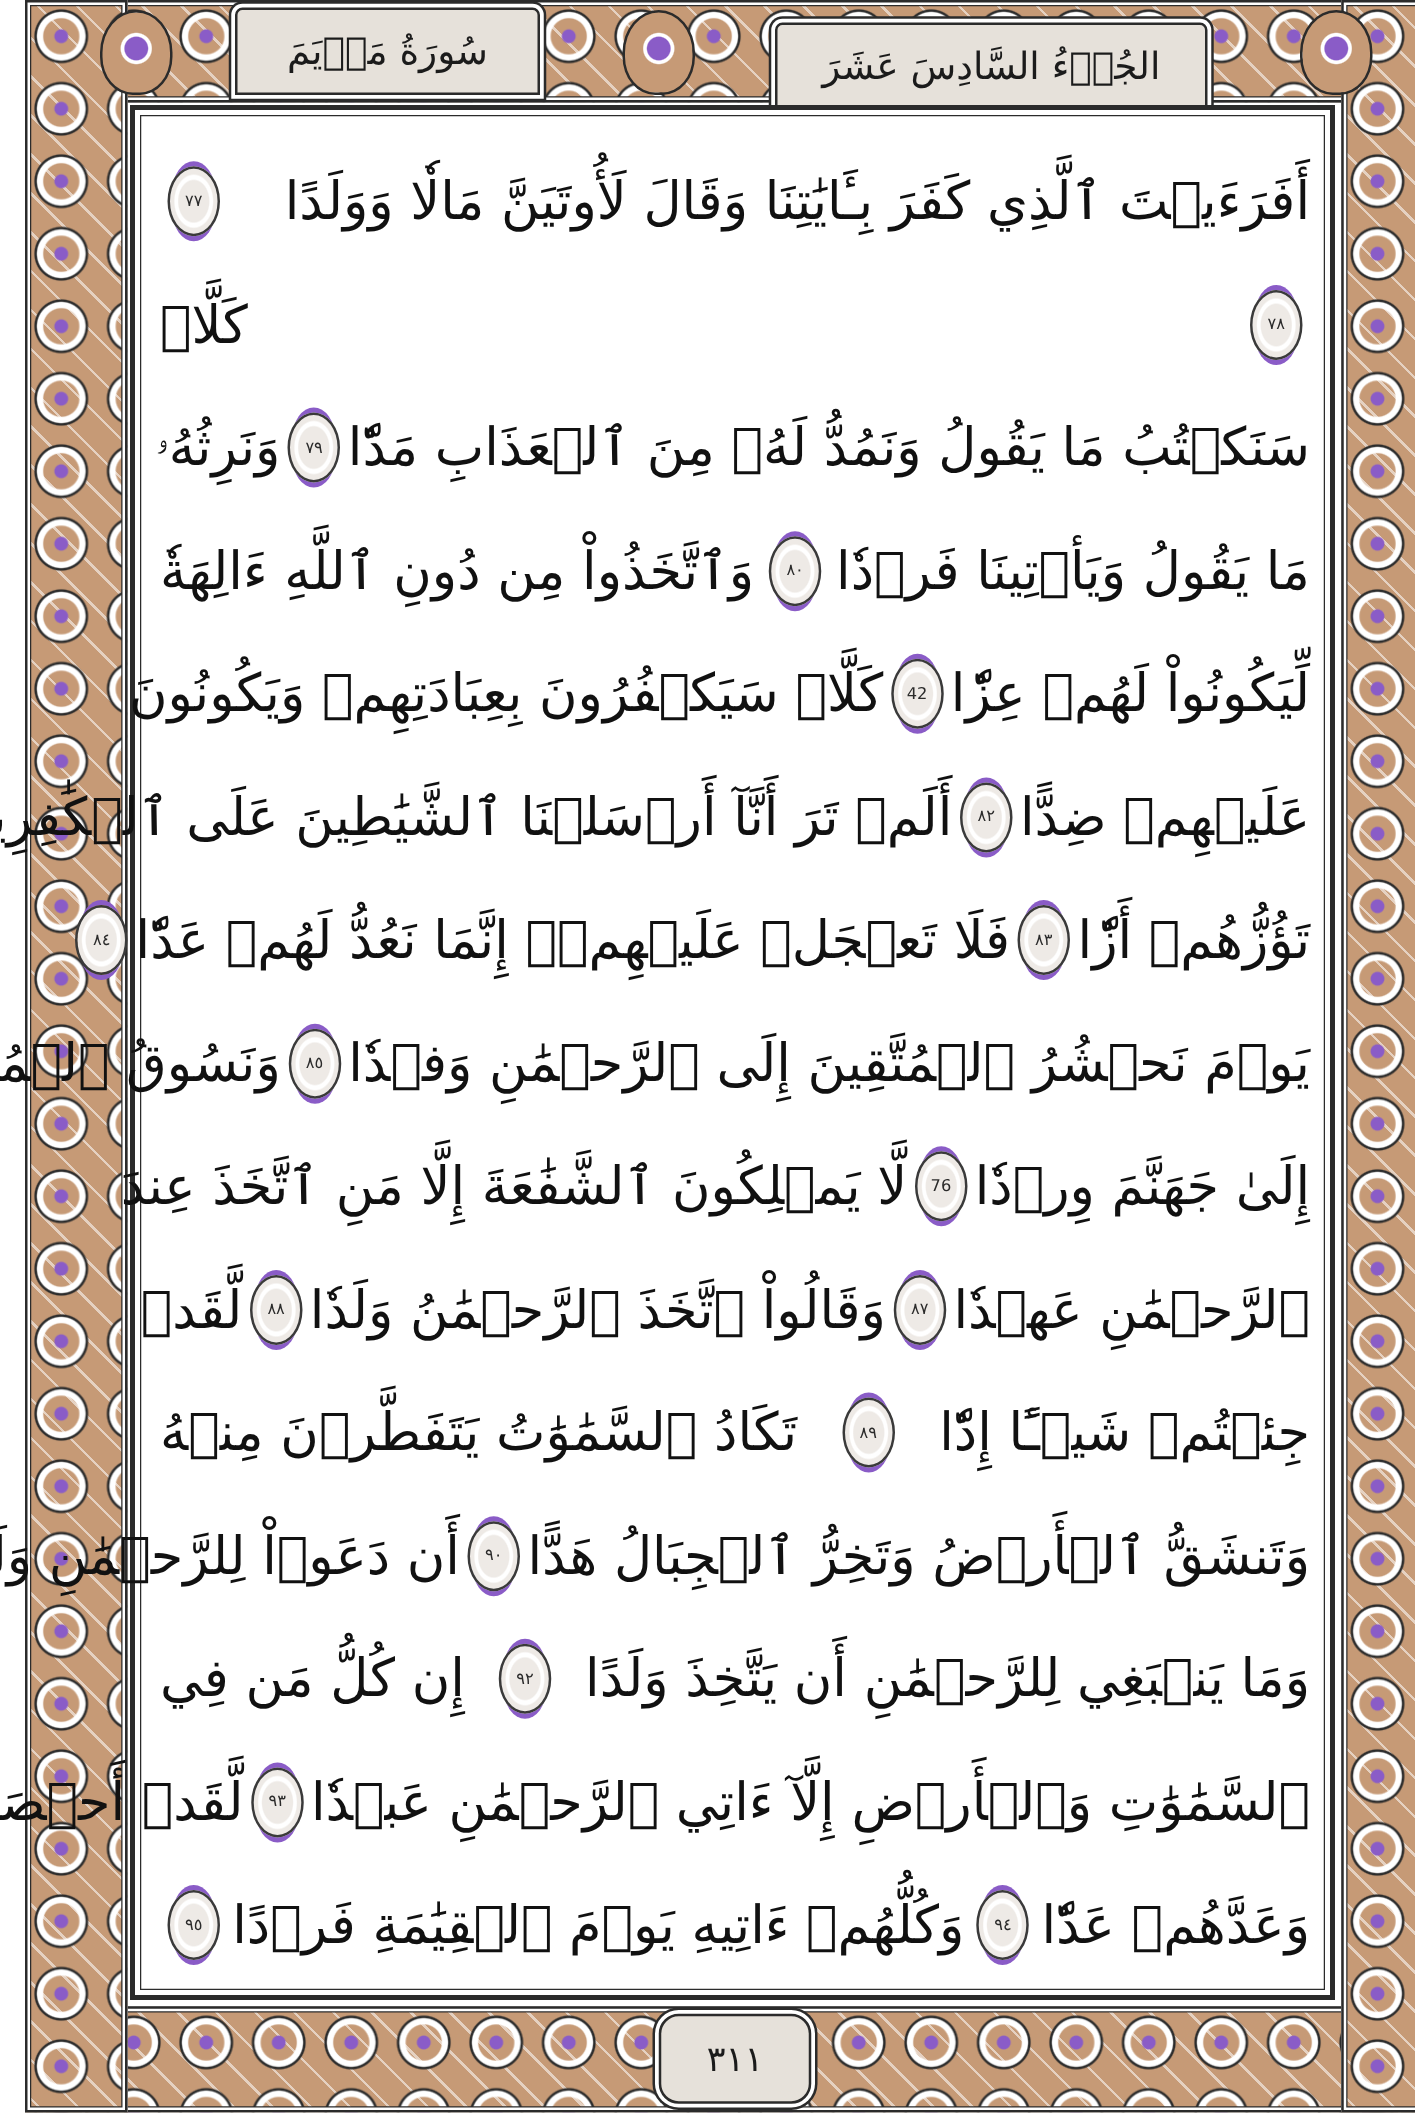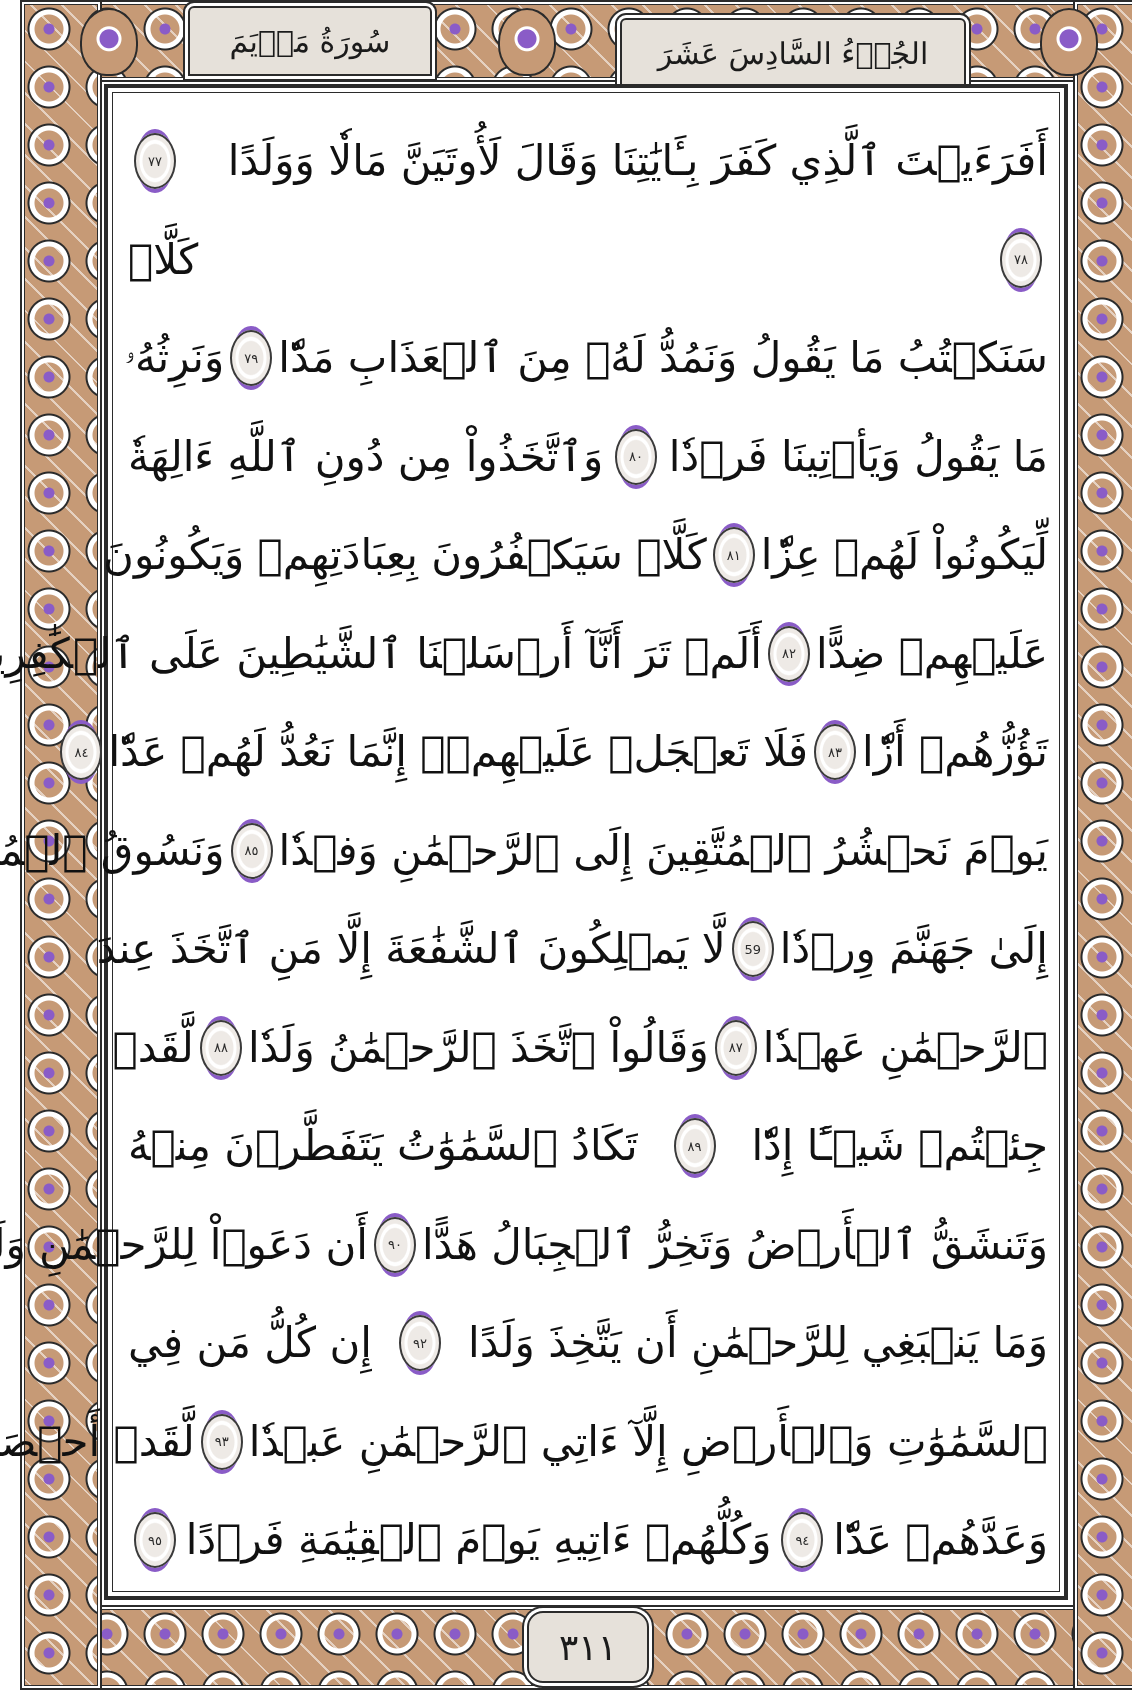--- a/index.html
+++ b/index.html
@@ -86,21 +86,21 @@
   }
 
   
   .pageno {
     position: absolute; left: 507px; top: 1611px; width: 118px; height: 68px;
     background: #e6e1da;
     border: 2px solid #2b2b2b;
     border-radius: 16px;
     box-shadow: 0 0 0 3px #ffffff, 0 0 0 5px #2b2b2b;
     display: flex; align-items: center; justify-content: center;
-    font-size: 36px; color: #1b1b1b;
+    font-size: 28px; color: #1b1b1b;
     font-family: "DejaVu Sans", sans-serif;
   }
 </style>
 </head>
 <body>
 
 <div class="page">
 
   <div class="band top"></div>
   <div class="band bottom"></div>
@@ -135,21 +135,21 @@
     </div>
 
     <div class="line">
       <span class="seg">مَا يَقُولُ وَيَأۡتِينَا فَرۡدٗا</span>
       <span class="ayah-marker">٨٠</span>
       <span class="seg">وَٱتَّخَذُواْ مِن دُونِ ٱللَّهِ ءَالِهَةٗ</span>
     </div>
 
     <div class="line">
       <span class="seg">لِّيَكُونُواْ لَهُمۡ عِزّٗا</span>
-      <span class="ayah-marker">٨١</span>
+      <span class="ayah-marker">42</span>
       <span class="seg">كَلَّاۚ سَيَكۡفُرُونَ بِعِبَادَتِهِمۡ وَيَكُونُونَ</span>
     </div>
 
     <div class="line">
       <span class="seg">عَلَيۡهِمۡ ضِدًّا</span>
       <span class="ayah-marker">٨٢</span>
       <span class="seg">أَلَمۡ تَرَ أَنَّآ أَرۡسَلۡنَا ٱلشَّيَٰطِينَ عَلَى ٱلۡكَٰفِرِينَ</span>
     </div>
 
     <div class="line">
@@ -160,21 +160,21 @@
     </div>
 
     <div class="line">
       <span class="seg">يَوۡمَ نَحۡشُرُ ٱلۡمُتَّقِينَ إِلَى ٱلرَّحۡمَٰنِ وَفۡدٗا</span>
       <span class="ayah-marker">٨٥</span>
       <span class="seg">وَنَسُوقُ ٱلۡمُجۡرِمِينَ</span>
     </div>
 
     <div class="line">
       <span class="seg">إِلَىٰ جَهَنَّمَ وِرۡدٗا</span>
-      <span class="ayah-marker">59</span>
+      <span class="ayah-marker">76</span>
       <span class="seg">لَّا يَمۡلِكُونَ ٱلشَّفَٰعَةَ إِلَّا مَنِ ٱتَّخَذَ عِندَ</span>
     </div>
 
     <div class="line">
       <span class="seg">ٱلرَّحۡمَٰنِ عَهۡدٗا</span>
       <span class="ayah-marker">٨٧</span>
       <span class="seg">وَقَالُواْ ٱتَّخَذَ ٱلرَّحۡمَٰنُ وَلَدٗا</span>
       <span class="ayah-marker">٨٨</span>
       <span class="seg">لَّقَدۡ</span>
     </div>

